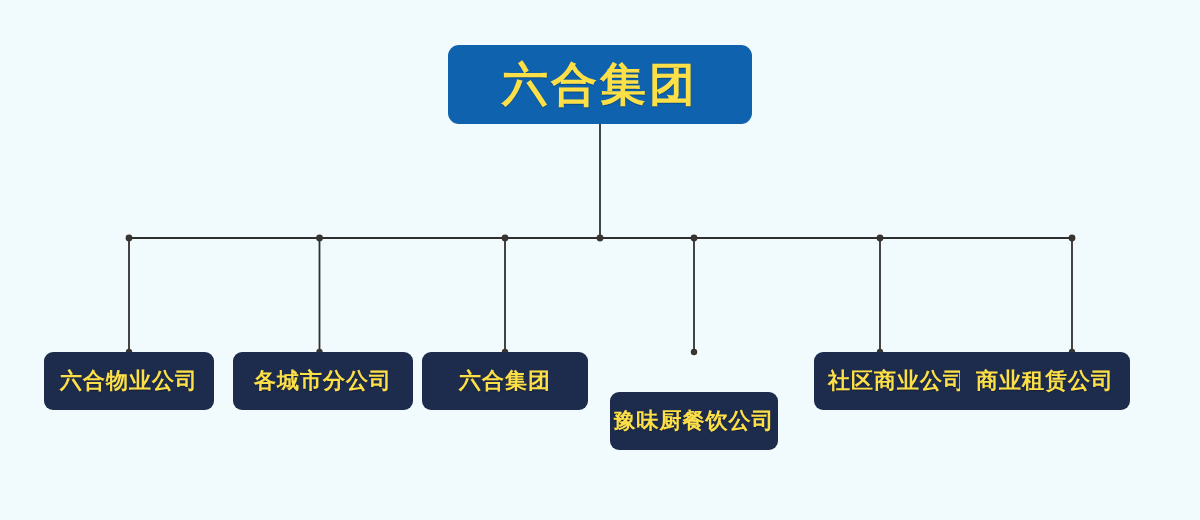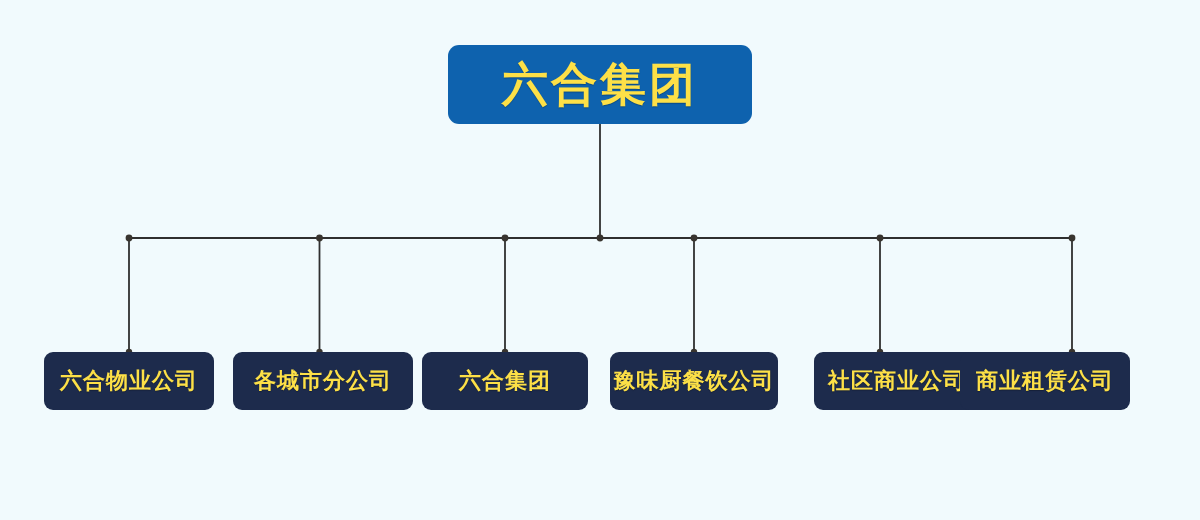--- a/index.html
+++ b/index.html
@@ -45,21 +45,21 @@
     top: 352px;
     height: 58px;
     background: #1d2b4c;
     border-radius: 9px;
     font-size: 22px;
     letter-spacing: 1px;
   }
   .child-0 { left: 44px;  width: 170px; }
   .child-1 { left: 233px; width: 180px; }
   .child-2 { left: 422px; width: 166px; }
-  .child-3 { left: 610px; width: 168px; }
+  .child-3 { left: 610px; width: 168px; margin-top: 40px; }
   .child-4 { left: 797px; width: 166px; margin-left: 17px; }
   .child-5 { left: 960px; width: 170px; }
 </style>
 </head>
 <body>
 
 <div class="canvas">
 
   <svg class="connectors" width="1200" height="520" viewBox="0 0 1200 520">
 

